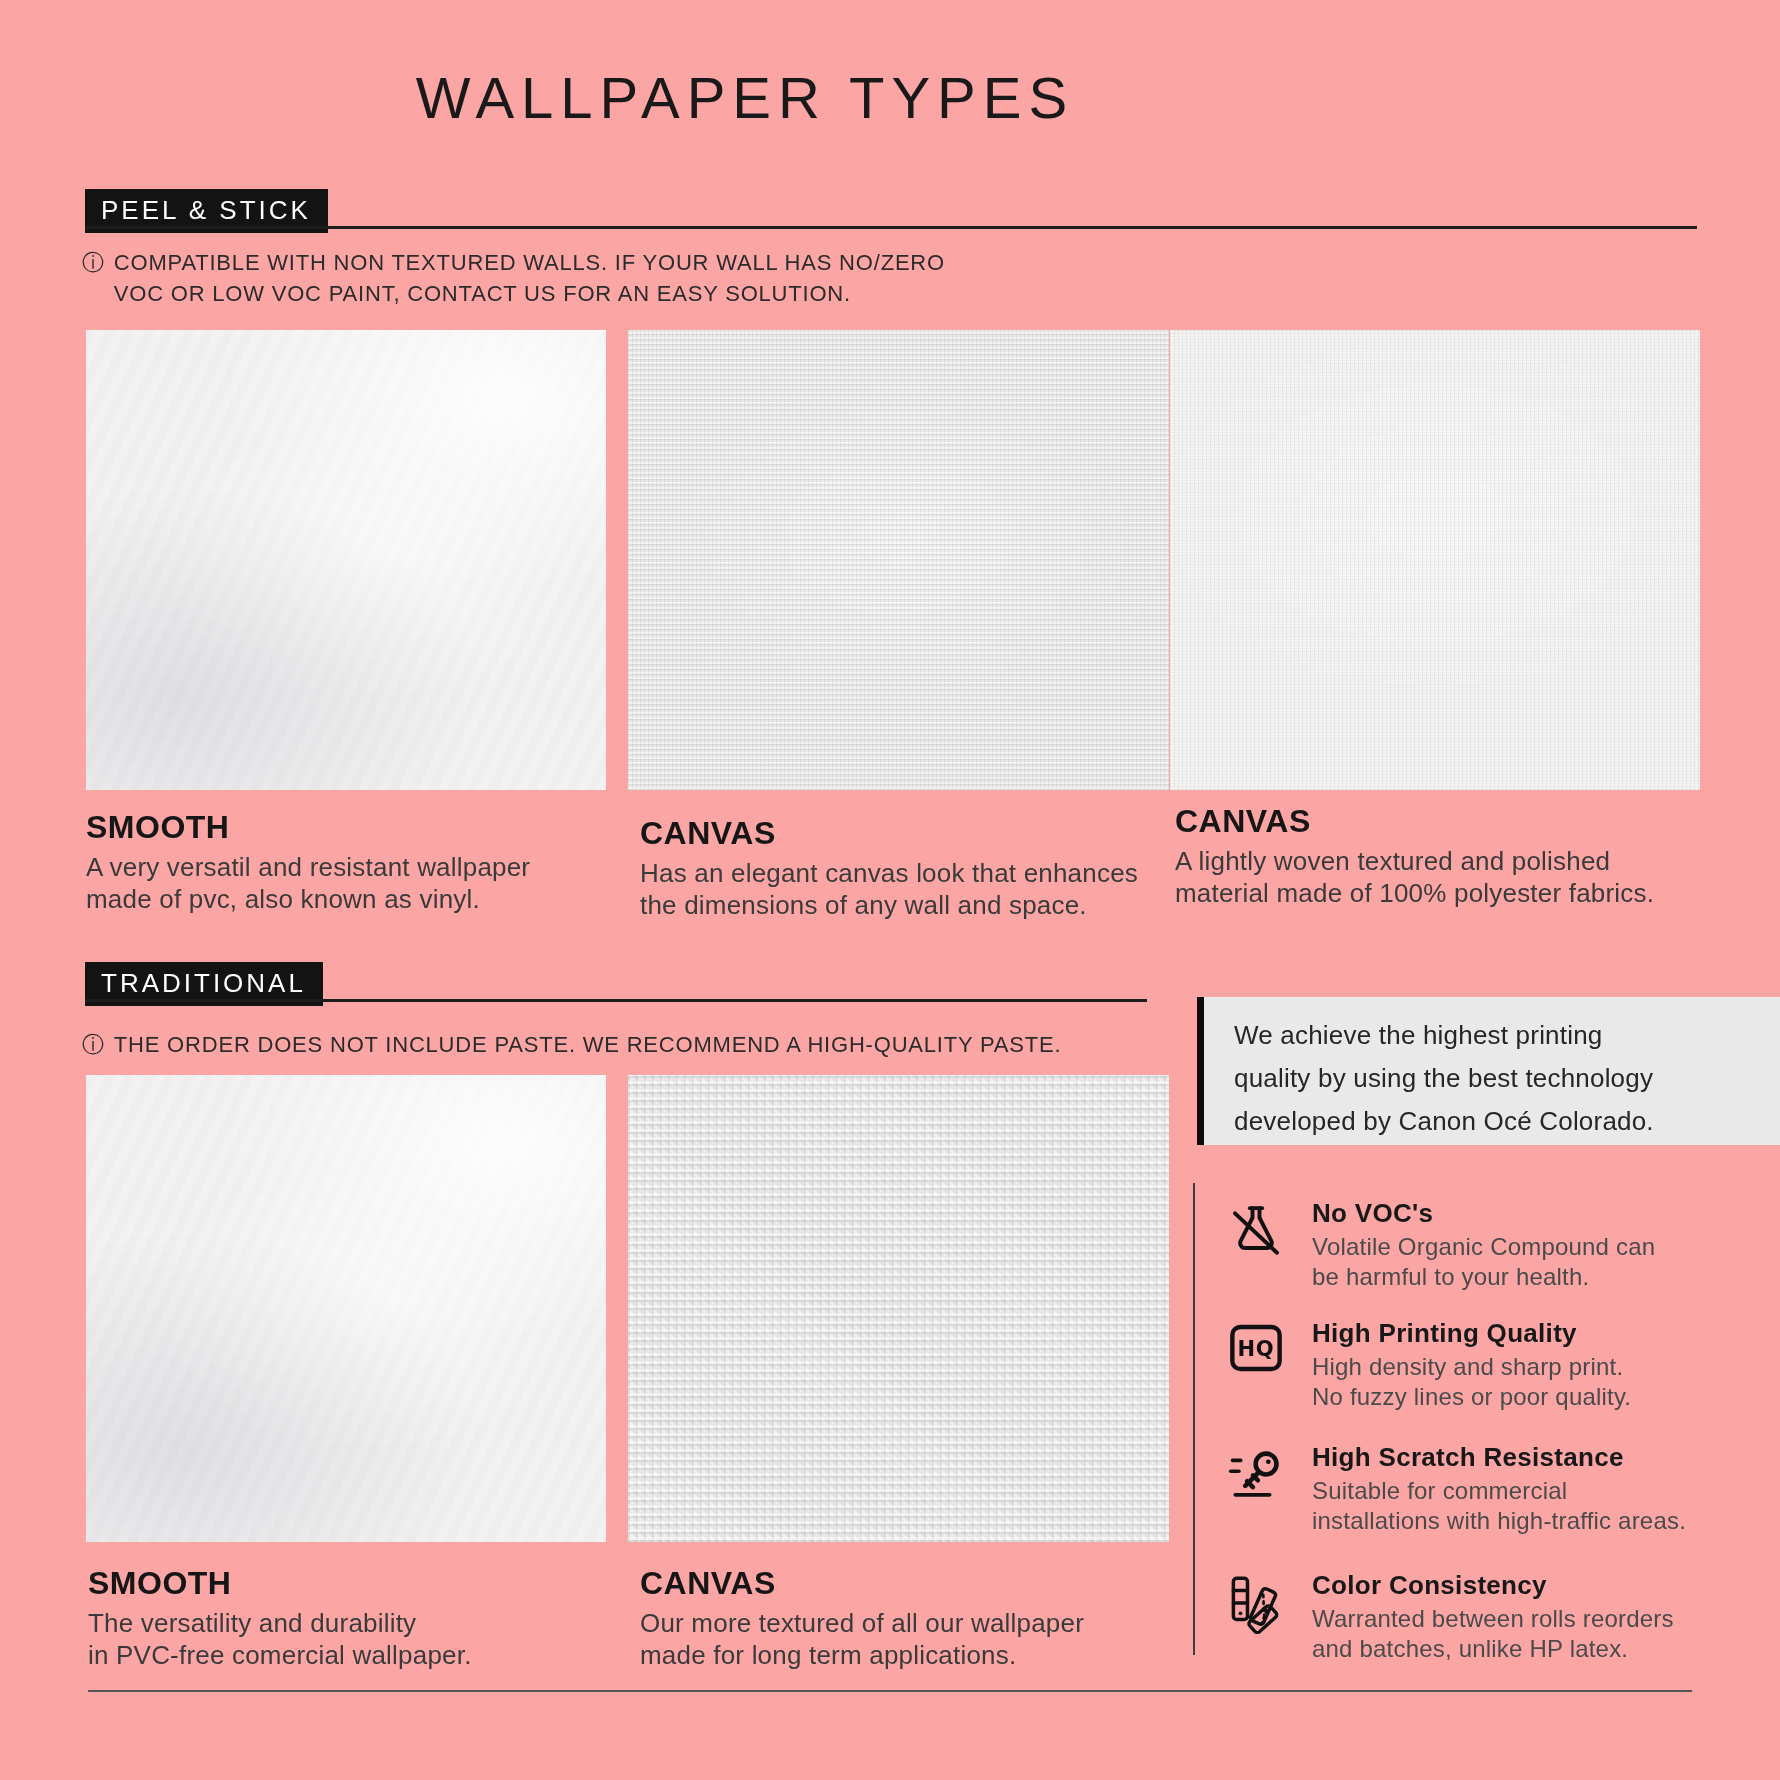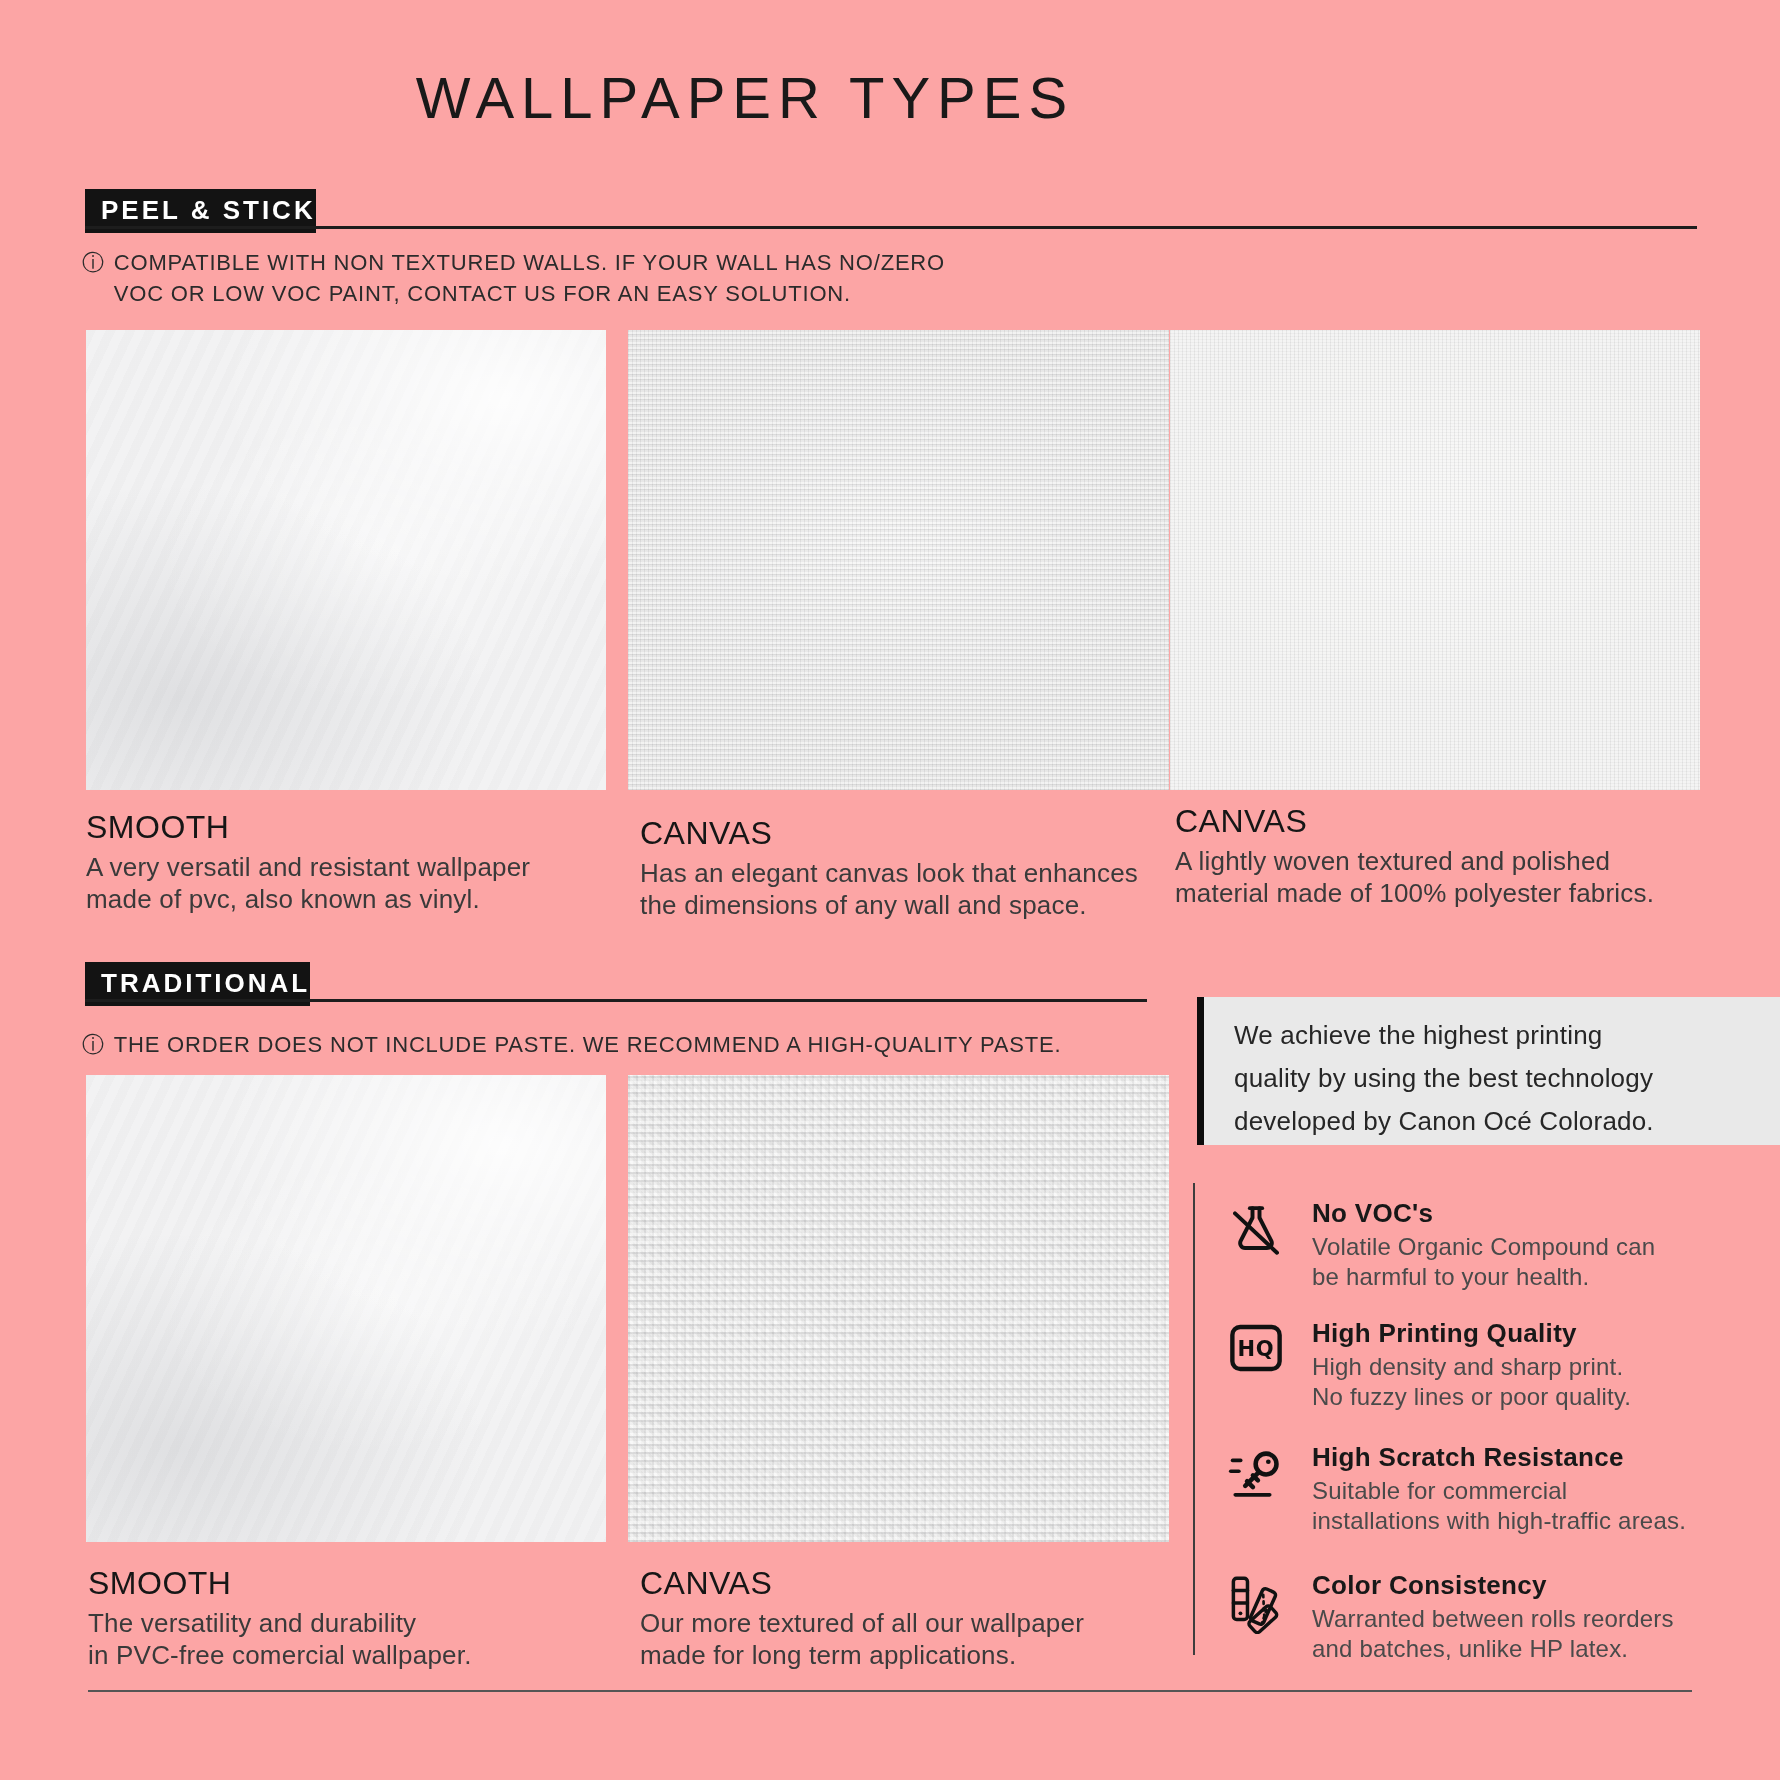--- a/index.html
+++ b/index.html
@@ -12,22 +12,22 @@
   #canvas { position:relative; width:1780px; height:1780px; background:#fca5a5; overflow:hidden; }
 
   .title {
     position:absolute; left:85px; top:64px; width:1320px;
     text-align:center; font-size:58px; font-weight:400;
     letter-spacing:7px; color:#191919; white-space:nowrap;
   }
 
   .badge {
     position:absolute; background:#131313; color:#ffffff;
-    font-size:26px; font-weight:700; letter-spacing:3px;
-    padding:6px 0 7px 16px; white-space:nowrap;
+    font-size:26px; font-weight:400; letter-spacing:3px;
+    padding:6px 17px 7px 16px; white-space:nowrap;
   }
   #badge-peel { left:85px; top:189px; }
   #badge-trad { left:85px; top:962px; }
 
   .rule { position:absolute; height:3px; background:#1d1d1d; }
   #rule-peel { left:85px; top:226px; width:1612px; }
   #rule-trad { left:85px; top:999px; width:1062px; }
 
   .note {
     position:absolute; display:flex; gap:9px;
@@ -71,21 +71,21 @@
   .tex-canvas-coarse {
     background-color:#f3f3f2;
     background-image:
       repeating-linear-gradient(0deg, rgba(115,115,120,0.18) 0 2px, rgba(255,255,255,0.22) 2px 5px, rgba(125,125,130,0.06) 5px 8px),
       repeating-linear-gradient(90deg, rgba(115,115,120,0.13) 0 2px, rgba(255,255,255,0.16) 2px 5px, rgba(125,125,130,0.05) 5px 8px),
       repeating-linear-gradient(45deg, rgba(255,255,255,0.25) 0 3px, rgba(0,0,0,0.02) 3px 6px);
   }
 
   .caption { position:absolute; }
   .caption h3 {
-    font-size:32px; font-weight:400; letter-spacing:0.5px;
+    font-size:32px; font-weight:700; letter-spacing:0.5px;
     color:#161616; line-height:38px; margin-bottom:5px;
   }
   .caption p {
     font-size:26px; line-height:32px; color:#3a3a3a;
     letter-spacing:0.2px; white-space:pre-line;
   }
   #cap-smooth1 { left:86px;   top:808px; width:520px; }
   #cap-canvas1 { left:640px;  top:814px; width:540px; }
   #cap-fabric1 { left:1175px; top:802px; width:540px; }
   #cap-smooth2 { left:88px;   top:1564px; width:520px; }

